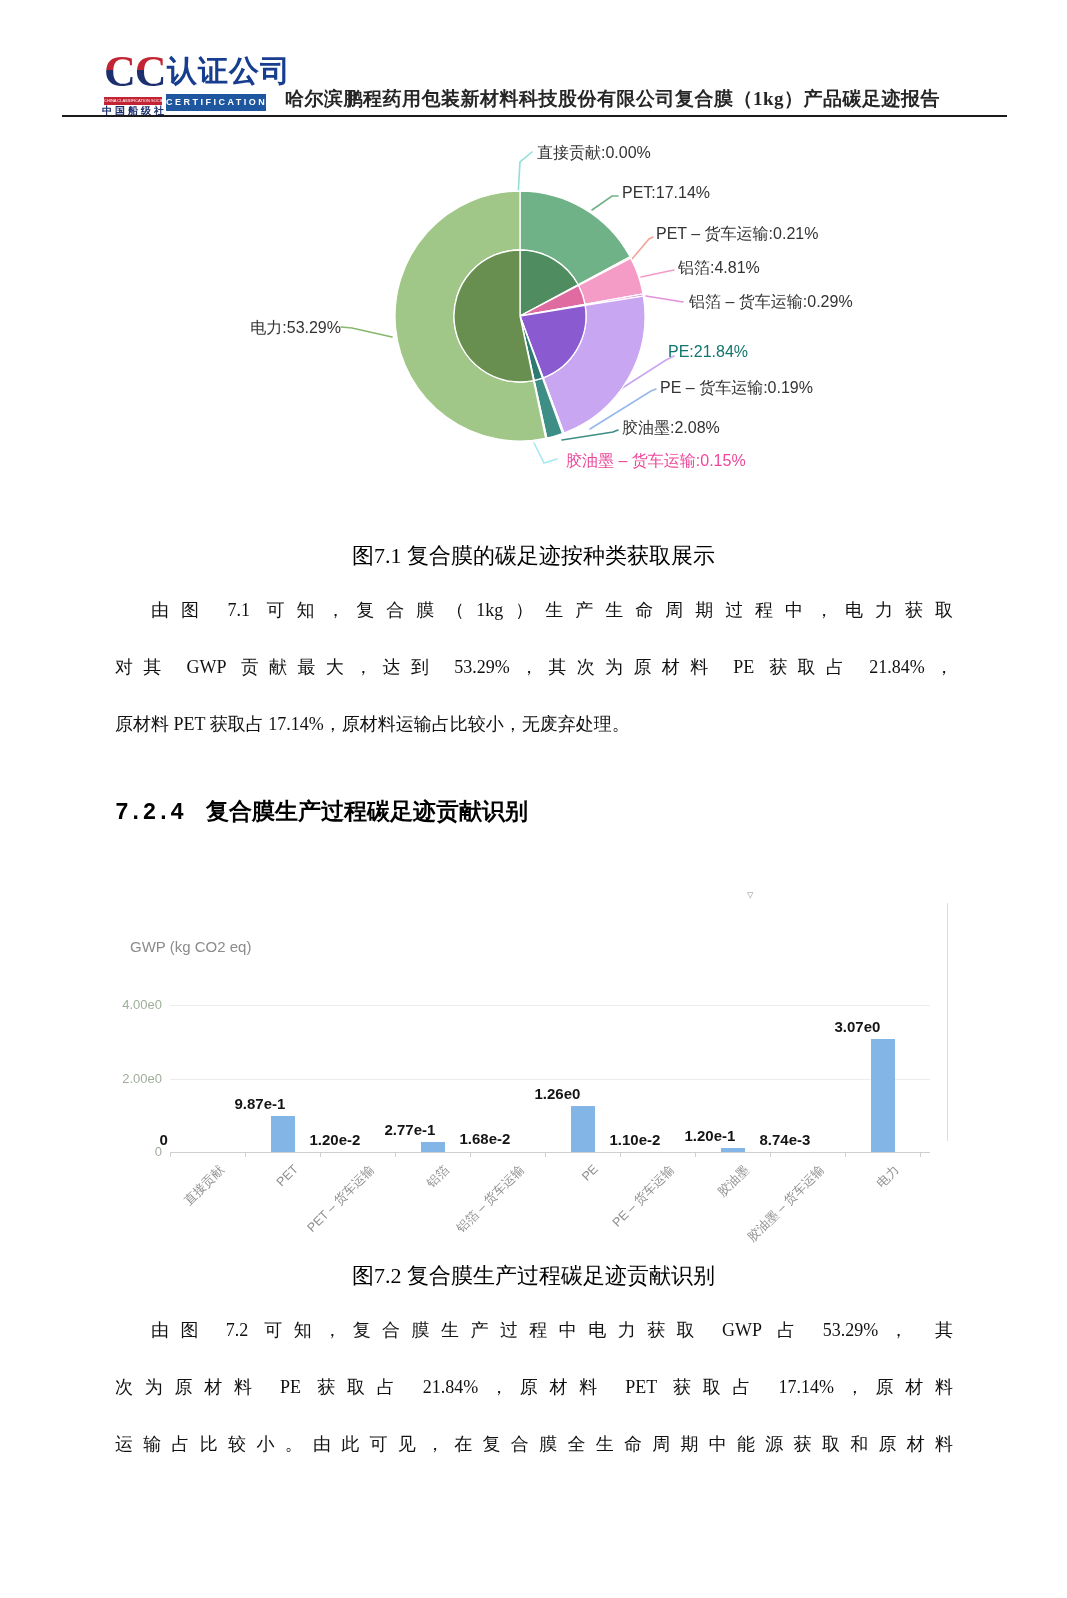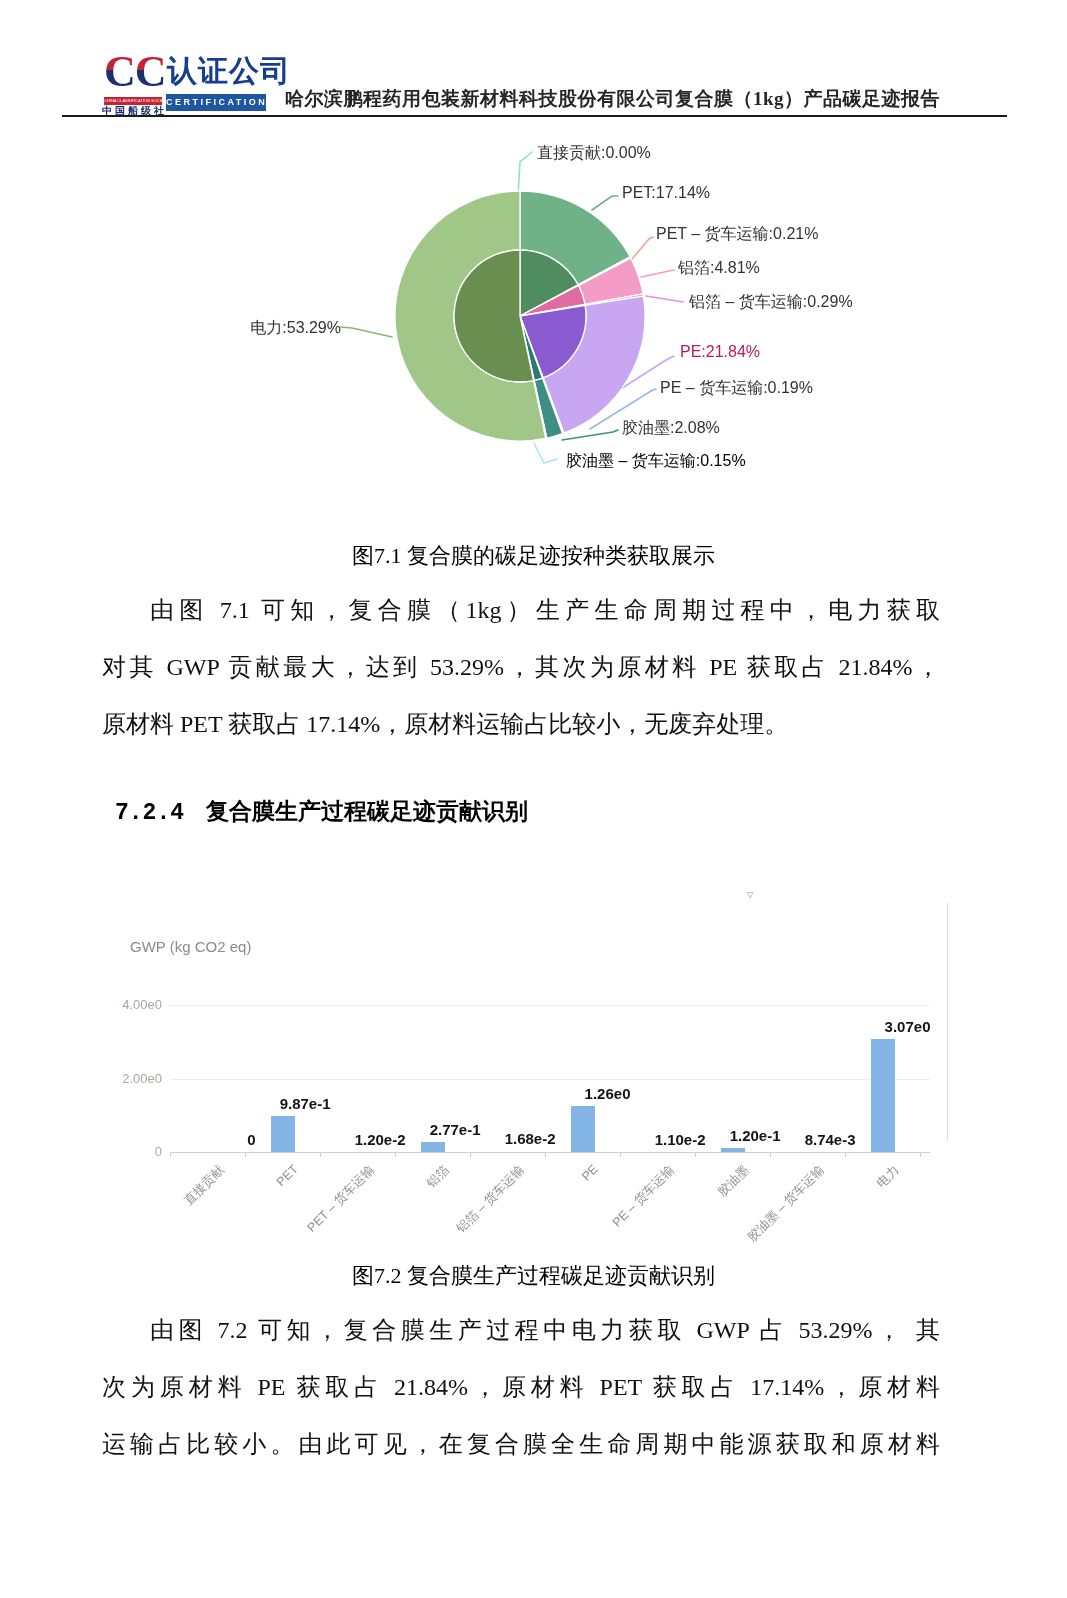--- a/index.html
+++ b/index.html
@@ -27,37 +27,37 @@
   .header-rule{position:absolute;left:62px;top:115px;width:945px;height:2px;background:var(--rule-color);}
 
   
   .pie-wrap{position:absolute;left:130px;top:138px;width:840px;height:352px;}
   .pie-wrap svg{position:absolute;left:0;top:0;}
   .pie-label{position:absolute;font-family:"Liberation Sans","DejaVu Sans",sans-serif;
     font-weight:normal;font-size:16px;white-space:nowrap;}
 
   
   .caption{position:absolute;left:0;width:1067px;text-align:center;font-size:22px;color:#000;}
-  .para{position:absolute;left:102px;width:838px;font-size:24px;color:#111;}
+  .para{position:absolute;left:115px;width:838px;font-size:18px;color:#111;}
   .para .pline{height:57px;line-height:57px;white-space:nowrap;}
   .para .pline.just{white-space:normal;text-align:justify;text-align-last:justify;text-justify:inter-ideograph;}
   .para .pline.indent{text-indent:2em;}
   .section-heading{position:absolute;left:115px;top:796px;font-weight:bold;font-size:23px;color:#000;}
   .section-heading .num{font-family:Liberation Mono, monospace;margin-right:22px;}
   .page-number{position:absolute;left:0;top:1484px;width:1067px;text-align:center;font-size:15px;color:#222;}
 
   
   .bar-wrap{position:absolute;left:0;top:875px;width:1067px;height:385px;
     font-family:"Liberation Sans","DejaVu Sans",sans-serif;}
   .chart-title{position:absolute;left:130px;top:63px;width:800px;text-align:left;font-size:15px;}
   .funnel-glyph{position:absolute;left:747px;top:12px;font-size:13px;color:#aeb6be;}
   .chart-right-border{position:absolute;left:947px;top:28px;width:1px;height:238px;background:#dcdcdc;}
   .gridline,.baseline,.xtickmark,.bar{position:absolute;}
   .ytick{position:absolute;width:64px;text-align:right;font-size:13px;line-height:18px;}
-  .valuelabel{position:absolute;width:96px;text-align:right;font-weight:bold;font-size:15px;}
+  .valuelabel{position:absolute;width:96px;text-align:left;font-weight:bold;font-size:15px;}
   .xlabel{position:absolute;width:150px;text-align:right;font-size:12.5px;white-space:nowrap;
     transform:rotate(-45deg);transform-origin:100% 0;}
 </style>
 </head>
 <body>
 
 <div class="page">
 
   <div>
     <div class="logo-ccs">CCS</div>
@@ -99,24 +99,24 @@
         <path d="M 390 178 L 412.43 240.07 A 66 66 0 0 1 404.15 242.46 Z" fill="#2c7a71" stroke="#fff" stroke-width="1.3" stroke-linejoin="round"></path>
         <path d="M 390 178 L 404.15 242.46 A 66 66 0 0 1 403.55 242.59 Z" fill="#8fdde6" stroke="#fff" stroke-width="1.3" stroke-linejoin="round"></path>
         <path d="M 390 178 L 403.55 242.59 A 66 66 0 1 1 390.00 112.00 Z" fill="#688f50" stroke="#fff" stroke-width="1.3" stroke-linejoin="round"></path>
       </svg>
     <div id="pie-labels">
         <div class="pie-label" style="color: rgb(51, 51, 51); left: 407px; top: 5px;">直接贡献:0.00%</div>
         <div class="pie-label" style="color: rgb(51, 51, 51); left: 492px; top: 46px;">PET:17.14%</div>
         <div class="pie-label" style="color: rgb(51, 51, 51); left: 526px; top: 86px;">PET – 货车运输:0.21%</div>
         <div class="pie-label" style="color: rgb(51, 51, 51); left: 548px; top: 120px;">铝箔:4.81%</div>
         <div class="pie-label" style="color: rgb(51, 51, 51); left: 559px; top: 154px;">铝箔 – 货车运输:0.29%</div>
-        <div class="pie-label" style="color: #be185d; left: 550px; top: 205px;">PE:21.84%</div>
+        <div class="pie-label" style="color: #0f766e; left: 538px; top: 205px;">PE:21.84%</div>
         <div class="pie-label" style="color: rgb(51, 51, 51); left: 530px; top: 240px;">PE – 货车运输:0.19%</div>
         <div class="pie-label" style="color: rgb(51, 51, 51); left: 492px; top: 280px;">胶油墨:2.08%</div>
-        <div class="pie-label" style="color: #000000; left: 436px; top: 313px;">胶油墨 – 货车运输:0.15%</div>
+        <div class="pie-label" style="color: #ec4899; left: 436px; top: 313px;">胶油墨 – 货车运输:0.15%</div>
         <div class="pie-label" style="color: rgb(51, 51, 51); left: 31px; top: 180px; width: 180px; text-align: right;">电力:53.29%</div>
       </div>
   </div>
 
   <div class="caption" style="top:541px">图7.1 复合膜的碳足迹按种类获取展示</div>
 
   <div class="para" style="top:582px">
     <div class="pline just indent">由图 7.1 可知，复合膜（1kg）生产生命周期过程中，电力获取</div>
     <div class="pline just">对其 GWP 贡献最大，达到 53.29%，其次为原材料 PE 获取占 21.84%，</div>
     <div class="pline">原材料 PET 获取占 17.14%，原材料运输占比较小，无废弃处理。</div>

